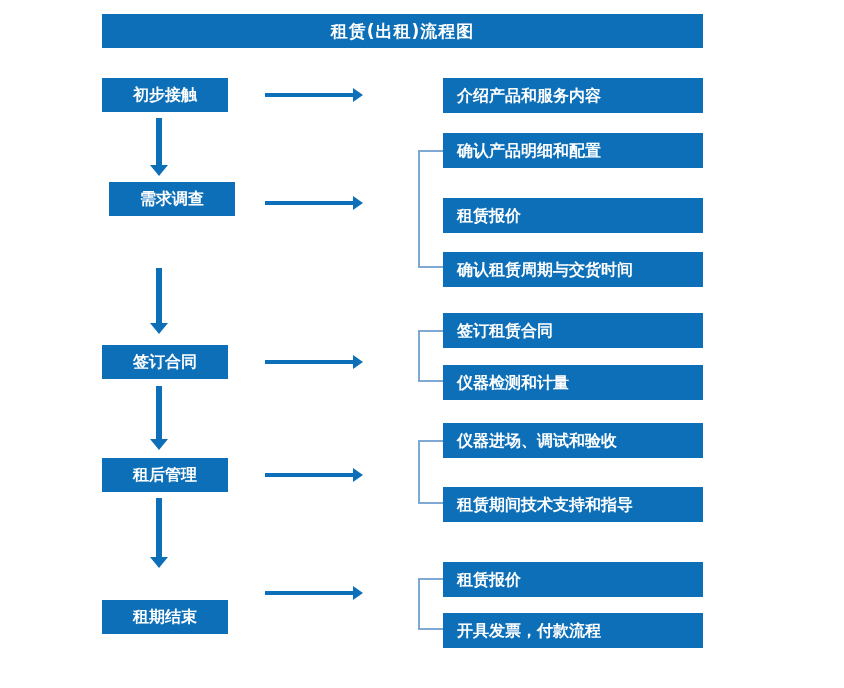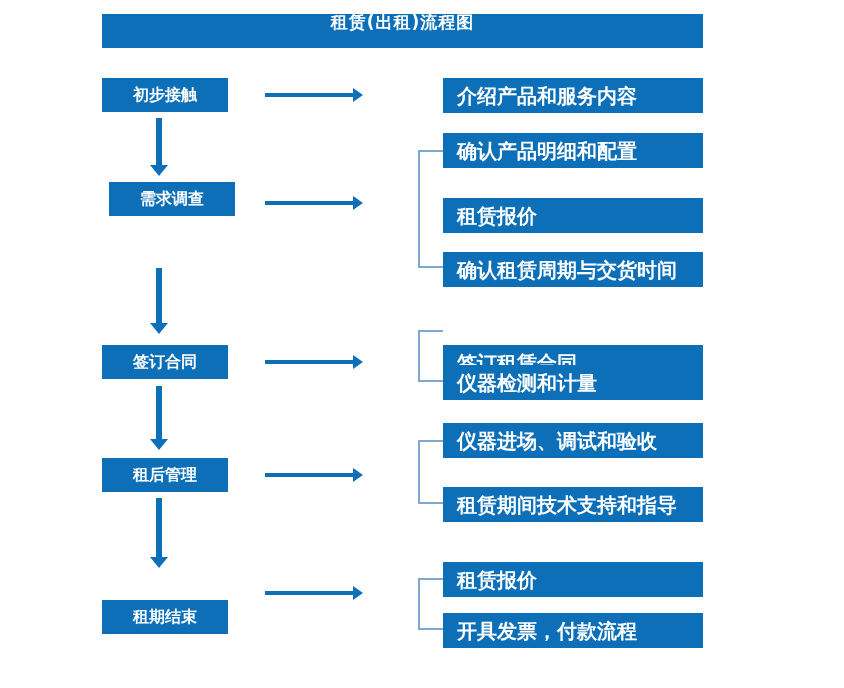--- a/index.html
+++ b/index.html
@@ -9,21 +9,21 @@
     background:#ffffff;
     font-family:"DejaVu Sans","Liberation Sans",sans-serif;
     overflow:hidden;
   }
   #canvas{position:relative;width:844px;height:688px;overflow:hidden;}
 
   
   .title-bar{
     position:absolute;left:102px;top:14px;width:601px;height:34px;
     background:#0C6FB8;
-    display:flex;align-items:flex-start;justify-content:center;
+    display:flex;align-items:center;justify-content:center;
   }
   .title-bar .t{
     color:#ffffff;font-size:17px;font-weight:bold;letter-spacing:1px;
     line-height:1;
   }
 
   
   .stage-box{
     position:absolute;left:102px;width:126px;height:34px;
     background:#0C6FB8;
@@ -34,21 +34,21 @@
     white-space:nowrap;
   }
 
   
   .detail-box{
     position:absolute;left:443px;width:260px;height:35px;
     background:#0C6FB8;
     display:flex;align-items:center;
   }
   .detail-box .t{
-    color:#ffffff;font-size:20px;font-weight:bold;line-height:1;
+    color:#ffffff;font-size:16px;font-weight:bold;line-height:1;
     white-space:nowrap;padding-left:14px;
   }
 
   
   .h-arrow{position:absolute;height:14px;}
   .h-arrow .shaft{
     position:absolute;left:0;top:5px;height:4px;background:#0C6FB8;
   }
   .h-arrow .head{
     position:absolute;top:0;width:0;height:0;
@@ -151,21 +151,21 @@
   </div>
   <div class="detail-box" style="top:133px;">
     <span class="t">确认产品明细和配置</span>
   </div>
   <div class="detail-box" style="top:198px;">
     <span class="t">租赁报价</span>
   </div>
   <div class="detail-box" style="top:240px;margin-top:12px;">
     <span class="t">确认租赁周期与交货时间</span>
   </div>
-  <div class="detail-box" style="top:313px;margin-top:32px;">
+  <div class="detail-box" style="top:313px;">
     <span class="t">签订租赁合同</span>
   </div>
   <div class="detail-box" style="top:365px;">
     <span class="t">仪器检测和计量</span>
   </div>
   <div class="detail-box" style="top:423px;">
     <span class="t">仪器进场、调试和验收</span>
   </div>
   <div class="detail-box" style="top:487px;">
     <span class="t">租赁期间技术支持和指导</span>

